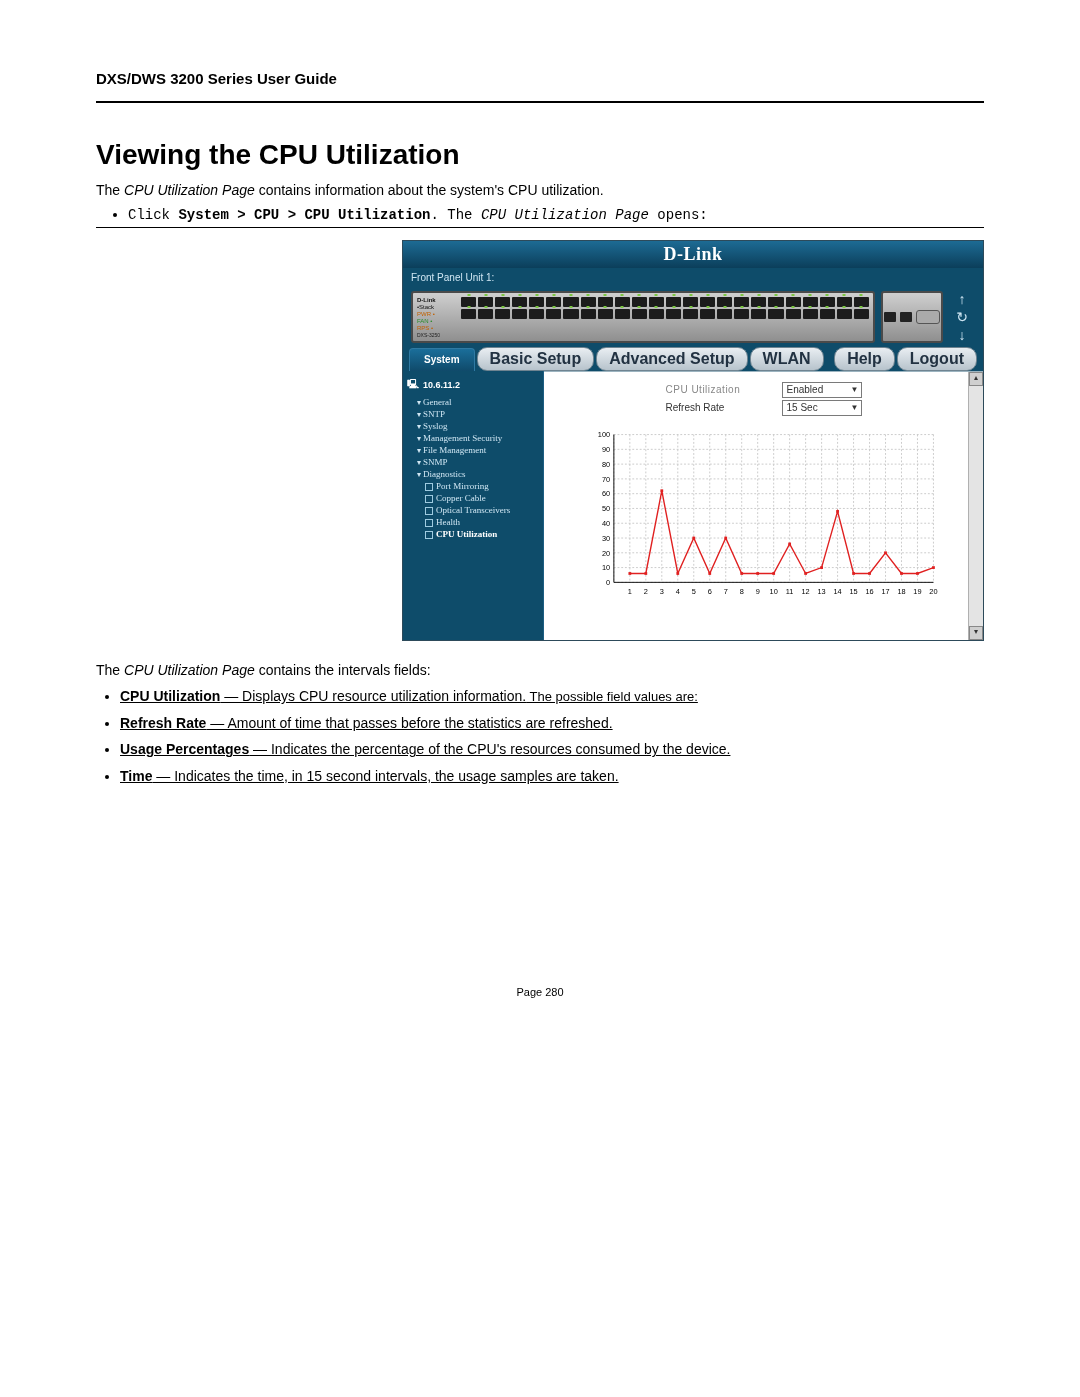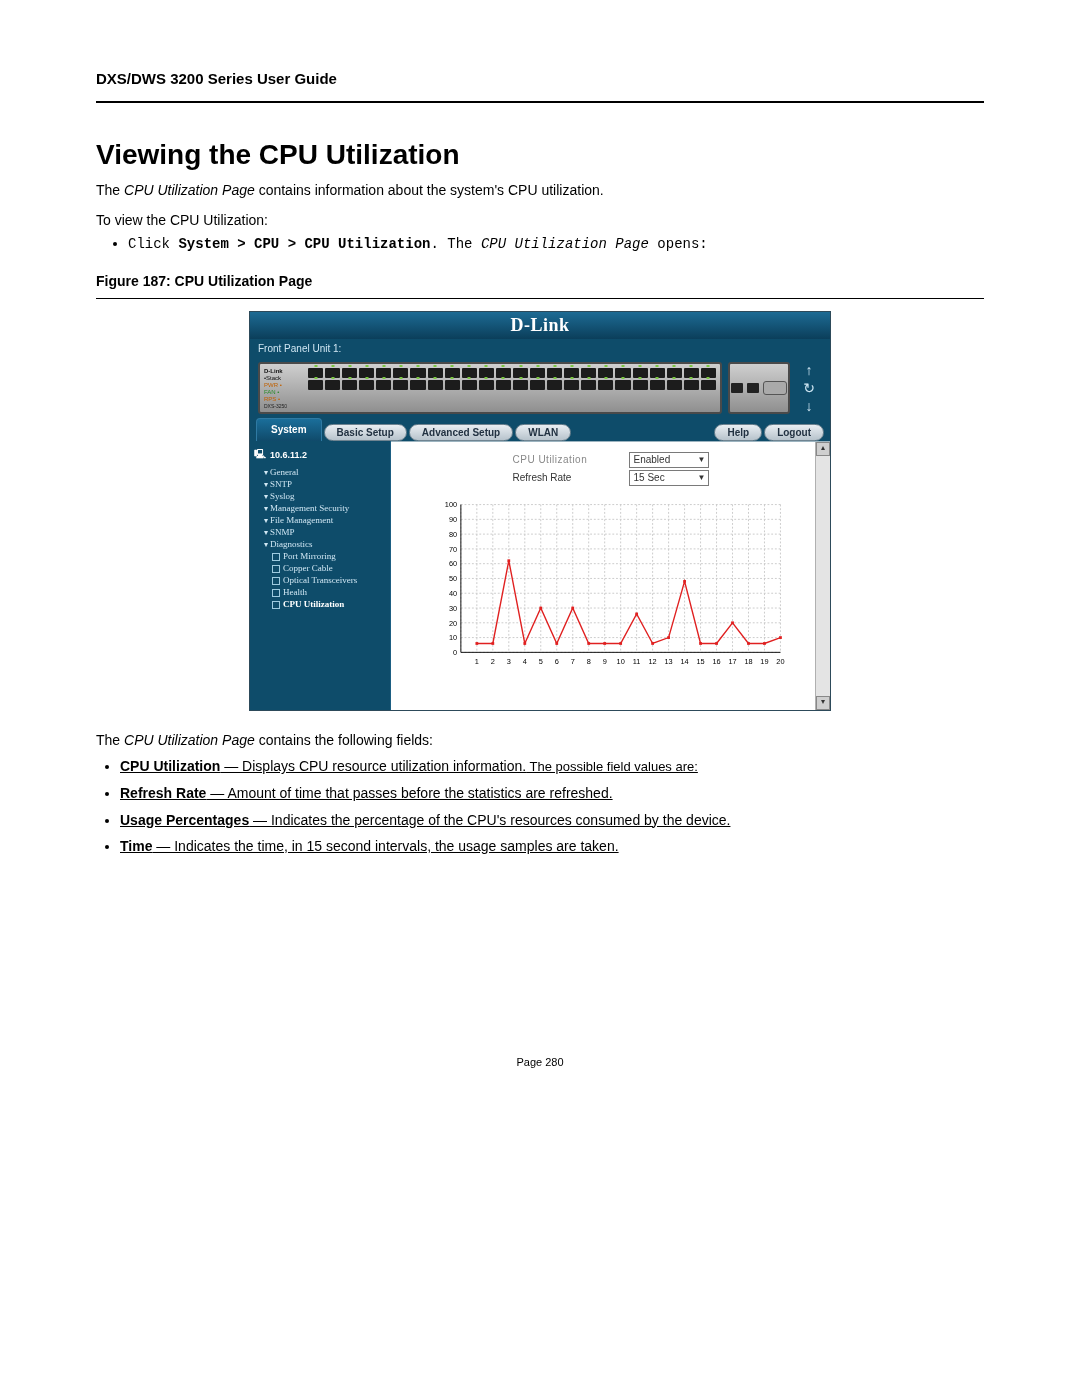--- a/index.html
+++ b/index.html
@@ -29,21 +29,21 @@
     font-weight: bold;
     margin: 0 0 10px 0;
   }
   p { margin: 6px 0; line-height: 1.4; }
   .intro-step { margin-top: 10px; }
   ul.bullets { margin: 6px 0 0 32px; padding: 0; }
   ul.bullets > li { margin: 4px 0; font-family: Liberation Mono, monospace; }
   .fig-cap { font-weight: bold; margin: 20px 0 6px 0; }
   hr.thin { border: none; border-top: 1px solid #000; margin: 4px 0 12px 0; }
   .screenshot-wrap {
-    display: flex; justify-content: center; margin: 10px 0 20px 0;
+    display: flex; justify-content: flex-end; margin: 10px 0 20px 0;
   }
   .screenshot {
     width: 580px;
     border: 1px solid #2d4a5a;
     font-size: 10px;
     color: #fff;
     background: #0e4c6a;
   }
   .brand-bar {
     background: linear-gradient(#1d6b94, #0b3e5a);
@@ -138,21 +138,21 @@
     color: #fff;
     font-size: 10px;
     font-weight: bold;
   }
   .pill {
     background: linear-gradient(#e9eef2, #b7c3cc);
     color: #223242;
     border: 1px solid #6f8491;
     border-radius: 10px;
     padding: 2px 12px;
-    font-size: 10px;
+    font-size: 16px;
     font-weight: bold;
   }
   .tab-spacer { flex: 1; }
   .content-row {
     display: flex;
     background: #0e4c6a;
   }
   .sidebar {
     width: 132px;
     background: #0e4c6a;
@@ -219,28 +219,26 @@
 
 <div class="page">
   <div class="guide-header">DXS/DWS 3200 Series User Guide</div>
   <hr class="rule">
 
   <h1 class="title">Viewing the CPU Utilization</h1>
 
   <p>
     <span>The </span><em class="i">CPU Utilization Page</em><span> contains information about the system's CPU utilization.</span>
   </p>
-  <p class="intro-step">To view the CPU Utilization:</p>
   <ul class="bullets">
     <li>
       <span>Click </span><b>System &gt; CPU &gt; CPU Utilization</b><span>. The </span><em class="i">CPU Utilization Page</em><span> opens:</span>
     </li>
   </ul>
 
-  <p class="fig-cap">Figure 187:   CPU Utilization Page</p>
   <hr class="thin">
 
   <div class="screenshot-wrap">
     <div class="screenshot">
       <div class="brand-bar">D-Link</div>
       <div class="panel-title">Front Panel Unit 1:</div>
 
       <div class="device-panel">
         <div class="device-box">
           <div class="dev-labels">
@@ -452,21 +450,21 @@
             <div class="btn">▴</div>
             <div class="btn">▾</div>
           </div>
         </div>
       </div>
     </div>
   </div>
 
   <div class="below-fig">
     <p>
-      <span>The </span><em class="i">CPU Utilization Page</em><span> contains the following fields:</span>
+      <span>The </span><em class="i">CPU Utilization Page</em><span> contains the intervals fields:</span>
     </p>
     <ul class="bullets2" id="field-list">
         <li><b>CPU Utilization</b> — Displays CPU resource utilization information.<span style="font-size:13px;"> The possible field values are:</span></li>
         <li><b>Refresh Rate</b> — Amount of time that passes before the statistics are refreshed.</li>
         <li><b>Usage Percentages</b> — Indicates the percentage of the CPU's resources consumed by the device.</li>
         <li><b>Time</b> — Indicates the time, in 15 second intervals, the usage samples are taken.</li>
       </ul>
   </div>
 
   <div class="page-num">Page 280</div>

